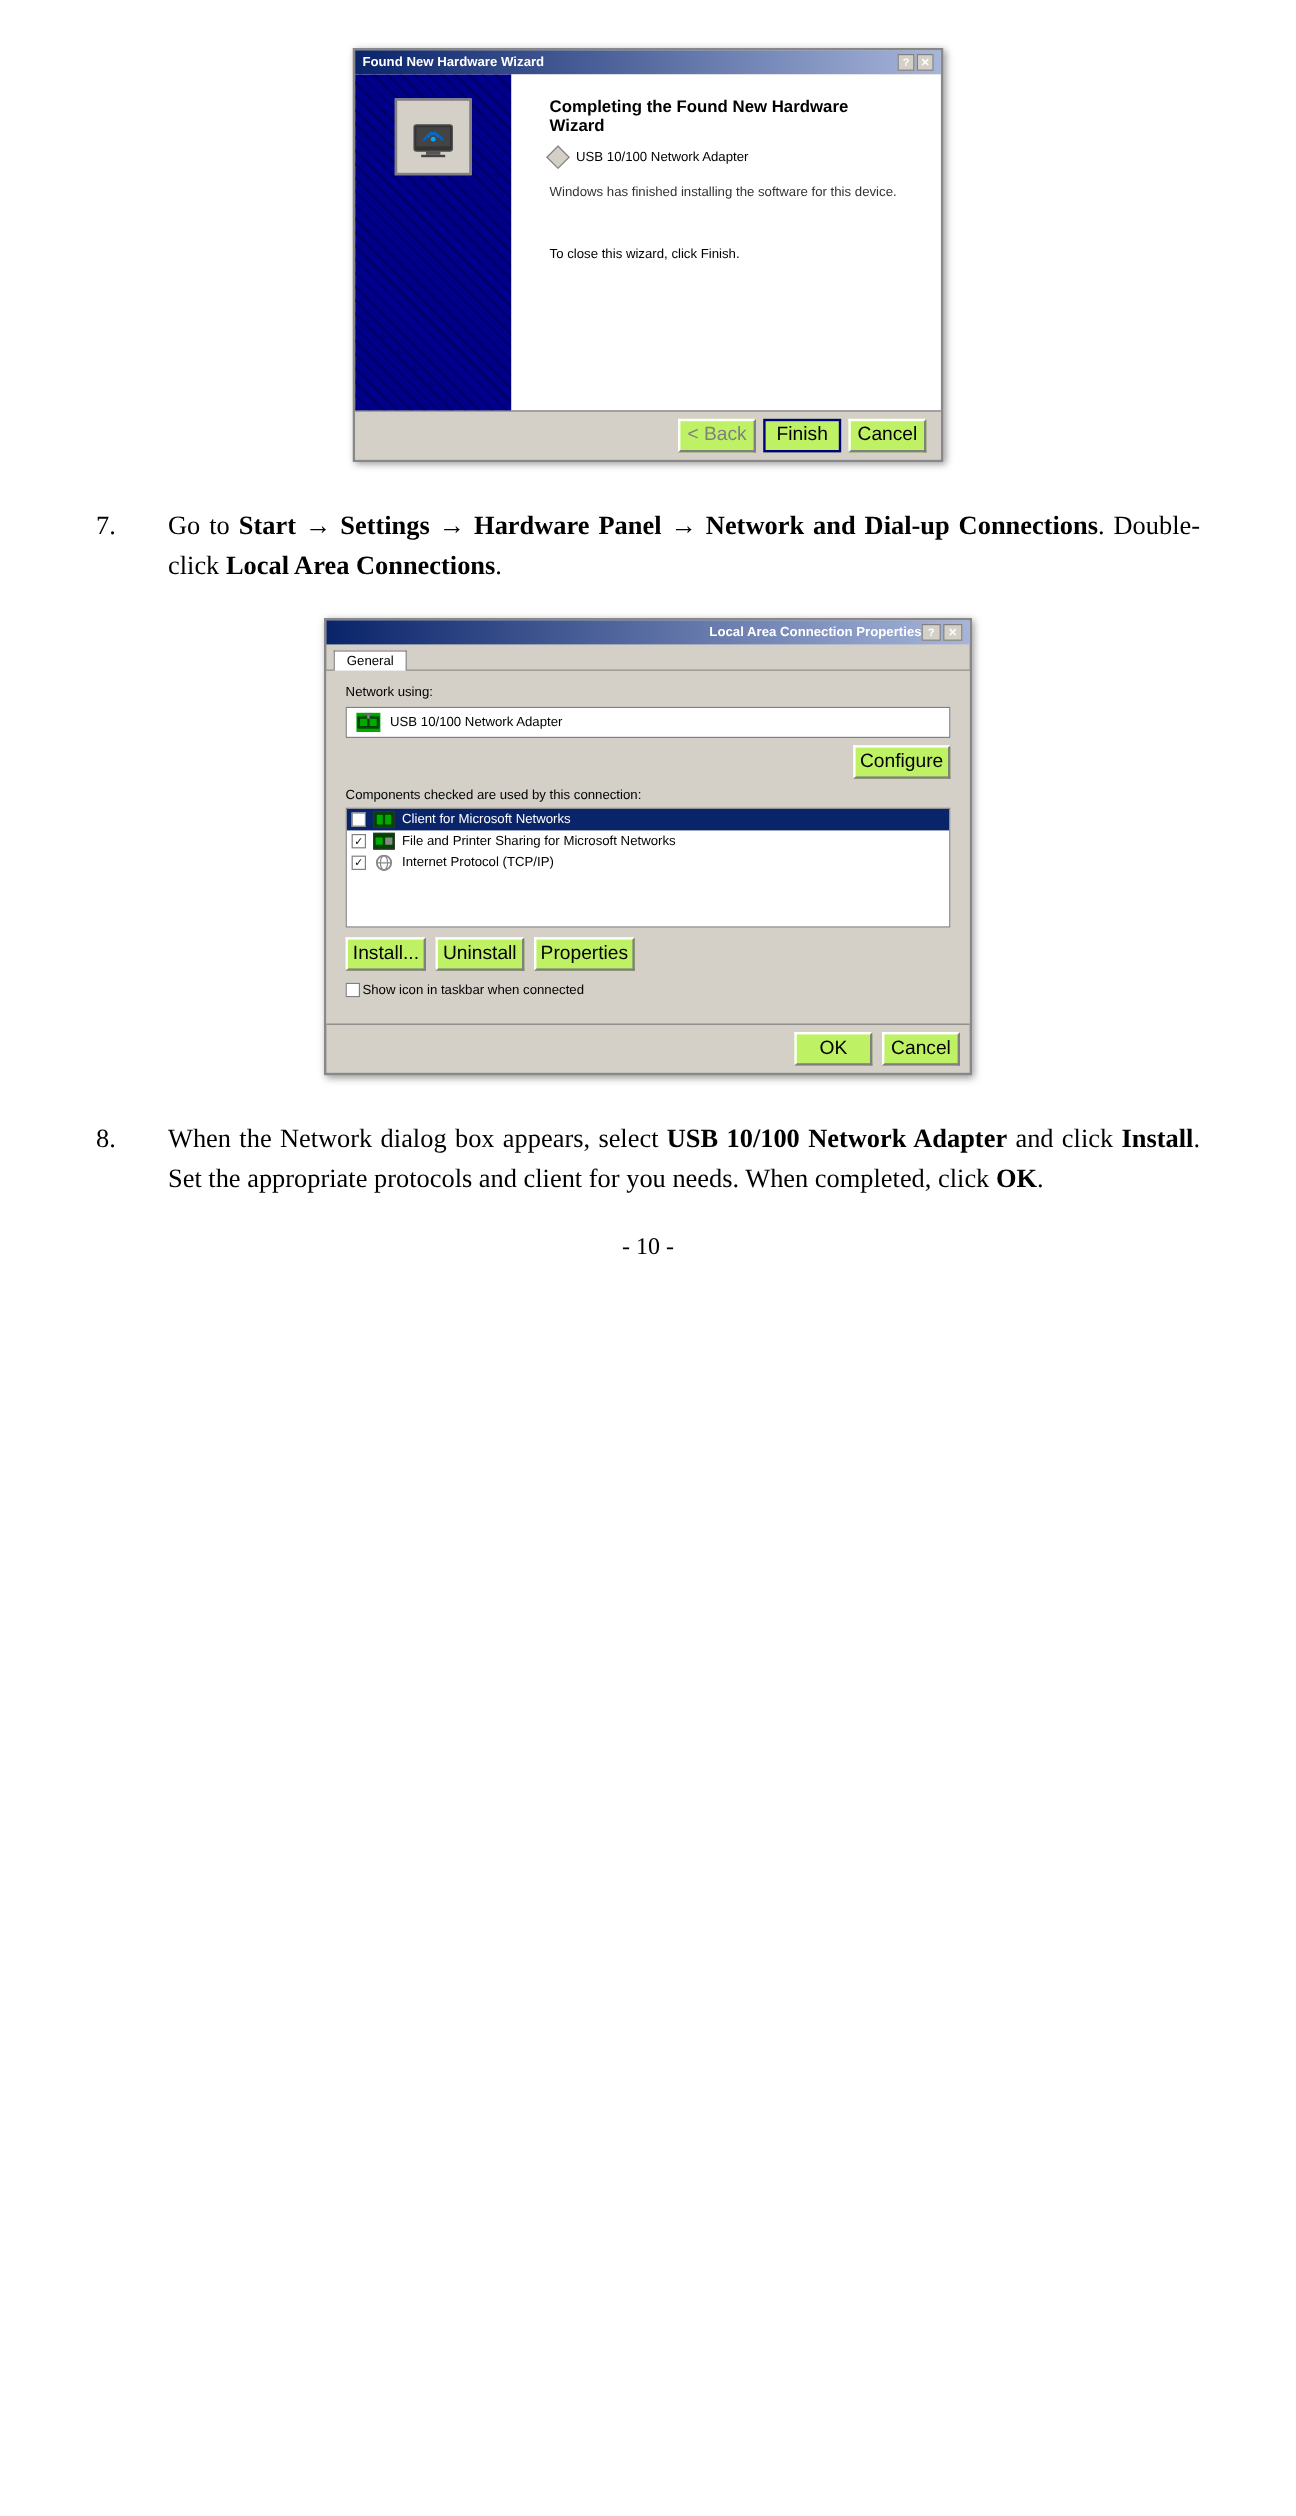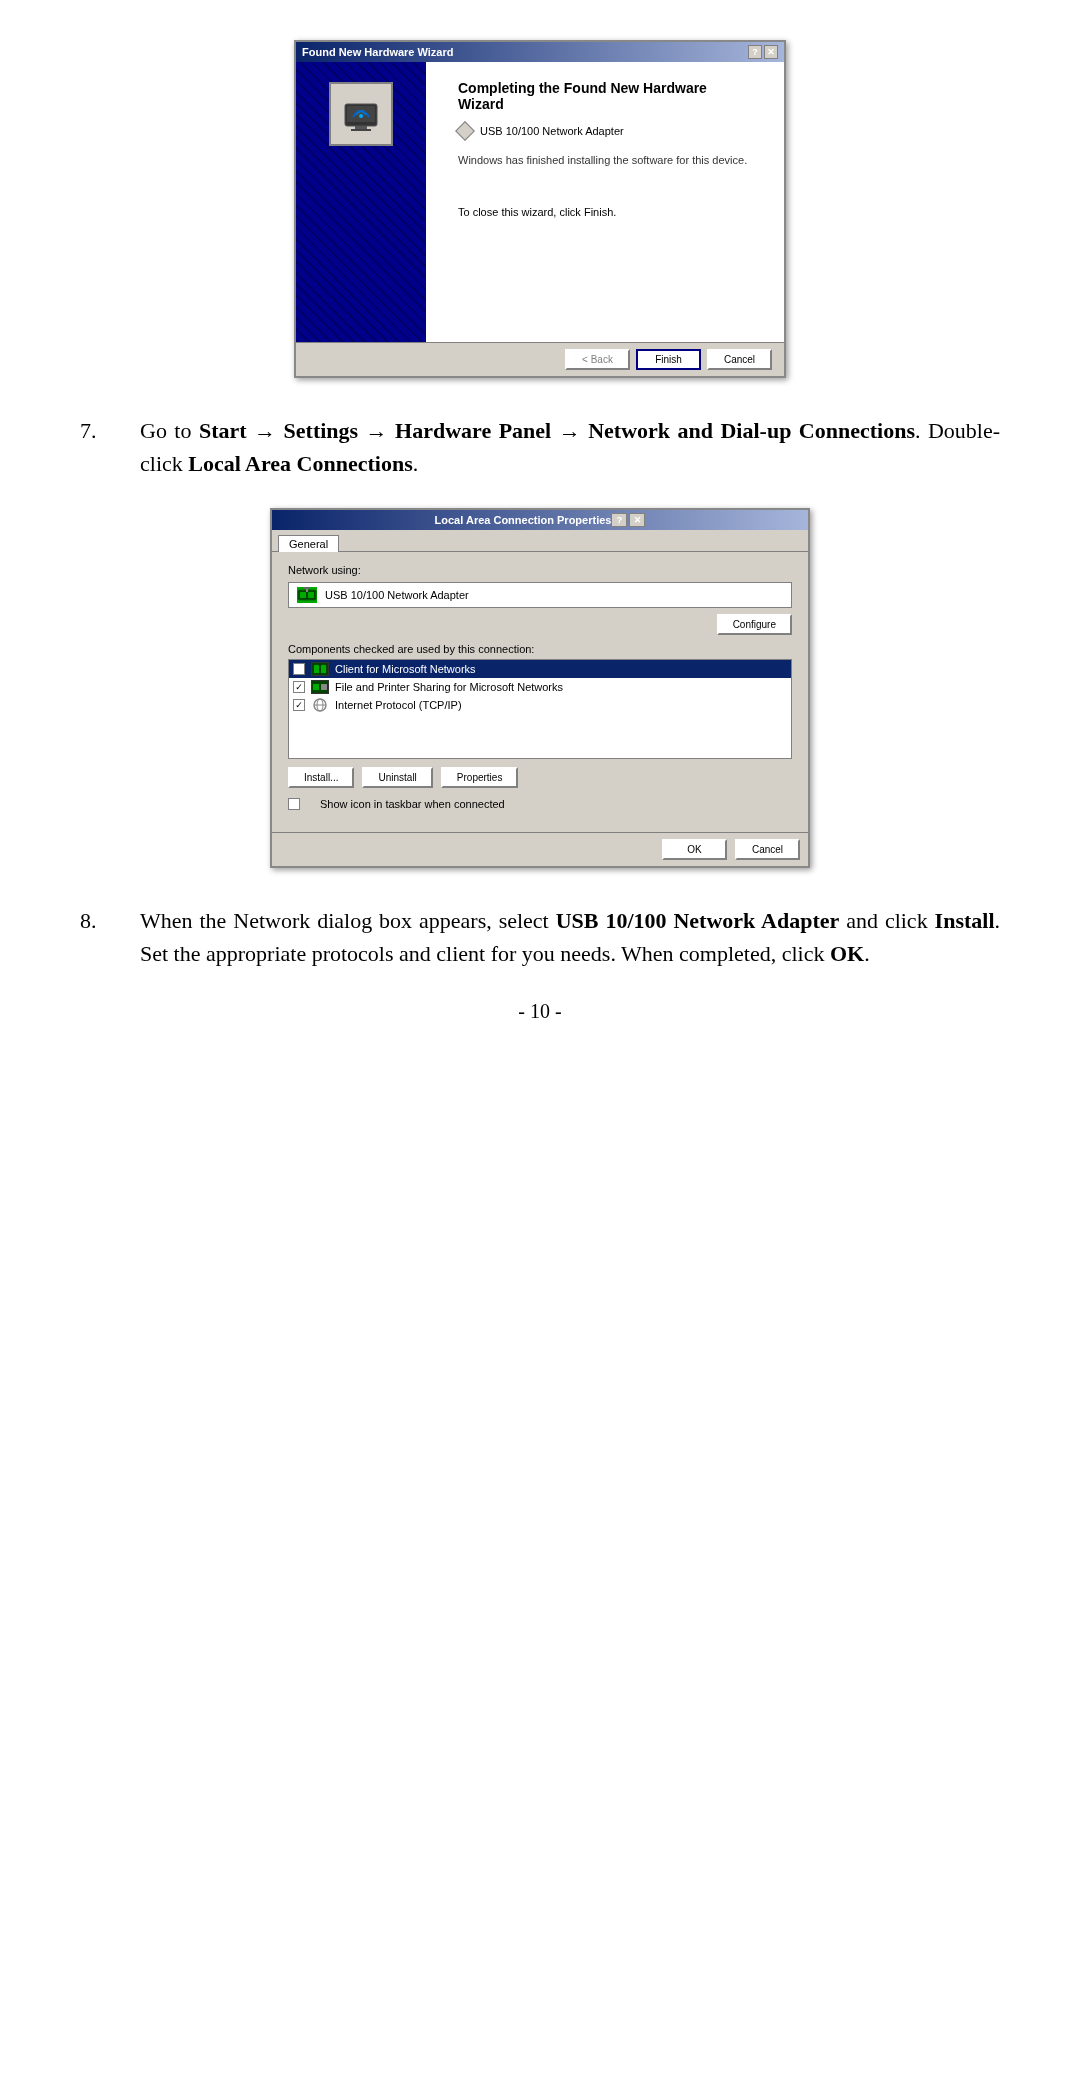--- a/index.html
+++ b/index.html
@@ -115,23 +115,23 @@
     .wizard-buttons {
       background: #d4d0c8;
       border-top: 1px solid #808080;
       padding: 6px 12px;
       display: flex;
       justify-content: flex-end;
       gap: 6px;
     }
     .win-btn {
       font-family: 'Tahoma', Arial, sans-serif;
-      font-size: 10px;
-      padding: 3px 14px;
-      background: #ffffff;
+      font-size: 16px;
+      padding: 3px 4px;
+      background: #bef264;
       border: 2px solid;
       border-color: #ffffff #808080 #808080 #ffffff;
       cursor: pointer;
       min-width: 65px;
     }
     .win-btn:disabled, .win-btn.disabled {
       color: #808080;
     }
     .win-btn.default-btn {
       border: 2px solid #000080;
@@ -166,21 +166,21 @@
       box-shadow: 2px 2px 6px rgba(0,0,0,0.4);
     }
     .properties-titlebar {
       background: linear-gradient(to right, #0a246a, #a6b5da);
       color: white;
       padding: 3px 6px;
       font-size: 11px;
       font-weight: bold;
       display: flex;
       align-items: center;
-      justify-content: center;
+      justify-content: flex-end;
     }
     .titlebar-right {
       display: flex;
       gap: 2px;
     }
     .titlebar-btn {
       width: 16px; height: 14px;
       background: #d4d0c8;
       border: 1px solid #808080;
       font-size: 9px;
@@ -294,21 +294,21 @@
       margin-bottom: 4px;
       color: #333;
     }
     .description-text {
       font-size: 11px;
       color: #000;
     }
     .taskbar-row {
       display: flex;
       align-items: center;
-      gap: 20px;
+      gap: 2px;
       font-size: 11px;
       margin-bottom: 10px;
     }
     .taskbar-checkbox {
       width: 12px; height: 12px;
       border: 1px solid #808080;
       background: white;
     }
     .ok-cancel-row {
       display: flex;

